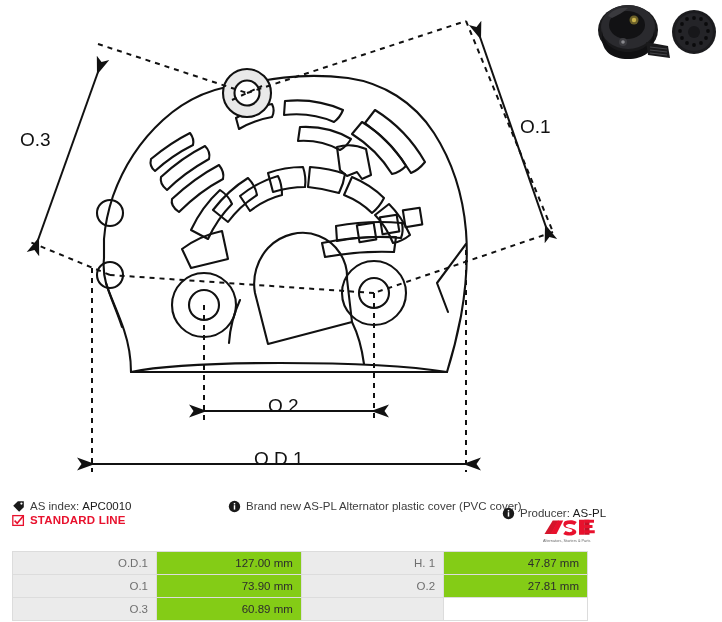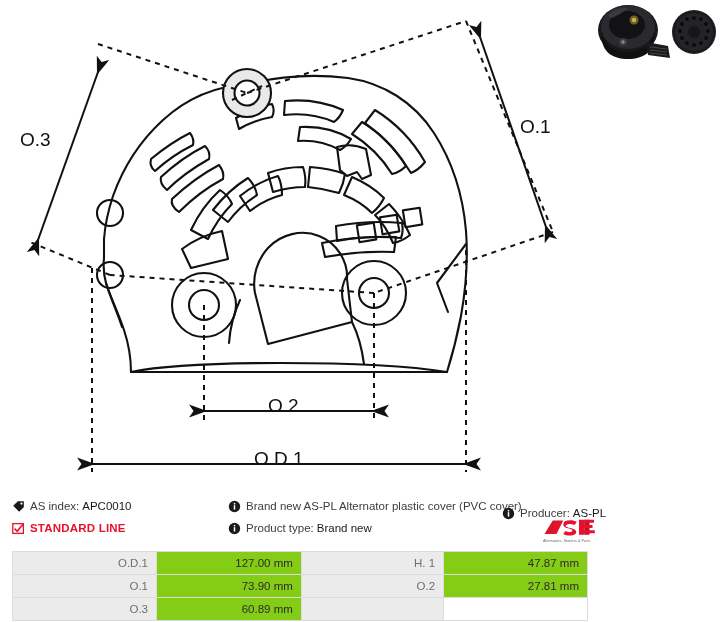--- a/index.html
+++ b/index.html
@@ -45,21 +45,21 @@
   }
   .info-col { position: absolute; }
   .info-row {
     display: flex;
     align-items: center;
     font-size: 11.5px;
     line-height: 14px;
     color: #3a3a3a;
     white-space: nowrap;
   }
-  .info-row + .info-row { margin-top: 8px; }
+  .info-row + .info-row { margin-top: 0; }
   .info-icon {
     flex: 0 0 auto;
     width: 13px;
     height: 13px;
     margin-right: 5px;
     position: relative;
     top: 0px;
   }
   .info-icon svg { display: block; }
   .info-label { color: #3d3d3d; }
@@ -336,31 +336,20 @@
   <div class="info-col" id="col-mid">
     <div class="info-row">
       <span class="info-icon">
         <svg width="13" height="13" viewBox="0 0 16 16">
           <circle cx="8" cy="8" r="7" fill="#1a1a1a"></circle>
           <rect x="7.1" y="6.4" width="1.8" height="5.4" fill="#ffffff"></rect>
           <rect x="7.1" y="3.6" width="1.8" height="1.9" fill="#ffffff"></rect>
         </svg>
       </span>
       <span class="info-label">Brand new AS-PL Alternator plastic cover (PVC cover)</span>
-    </div>
-    <div class="info-row">
-      <span class="info-icon">
-        <svg width="13" height="13" viewBox="0 0 16 16">
-          <circle cx="8" cy="8" r="7" fill="#1a1a1a"></circle>
-          <rect x="7.1" y="6.4" width="1.8" height="5.4" fill="#ffffff"></rect>
-          <rect x="7.1" y="3.6" width="1.8" height="1.9" fill="#ffffff"></rect>
-        </svg>
-      </span>
-      <span class="info-label">Product type:</span>
-      <span class="info-value">Brand new</span>
     </div>
   </div>
 
   <div class="info-col" id="col-right">
     <div class="info-row">
       <span class="info-icon">
         <svg width="13" height="13" viewBox="0 0 16 16">
           <circle cx="8" cy="8" r="7" fill="#1a1a1a"></circle>
           <rect x="7.1" y="6.4" width="1.8" height="5.4" fill="#ffffff"></rect>
           <rect x="7.1" y="3.6" width="1.8" height="1.9" fill="#ffffff"></rect>

